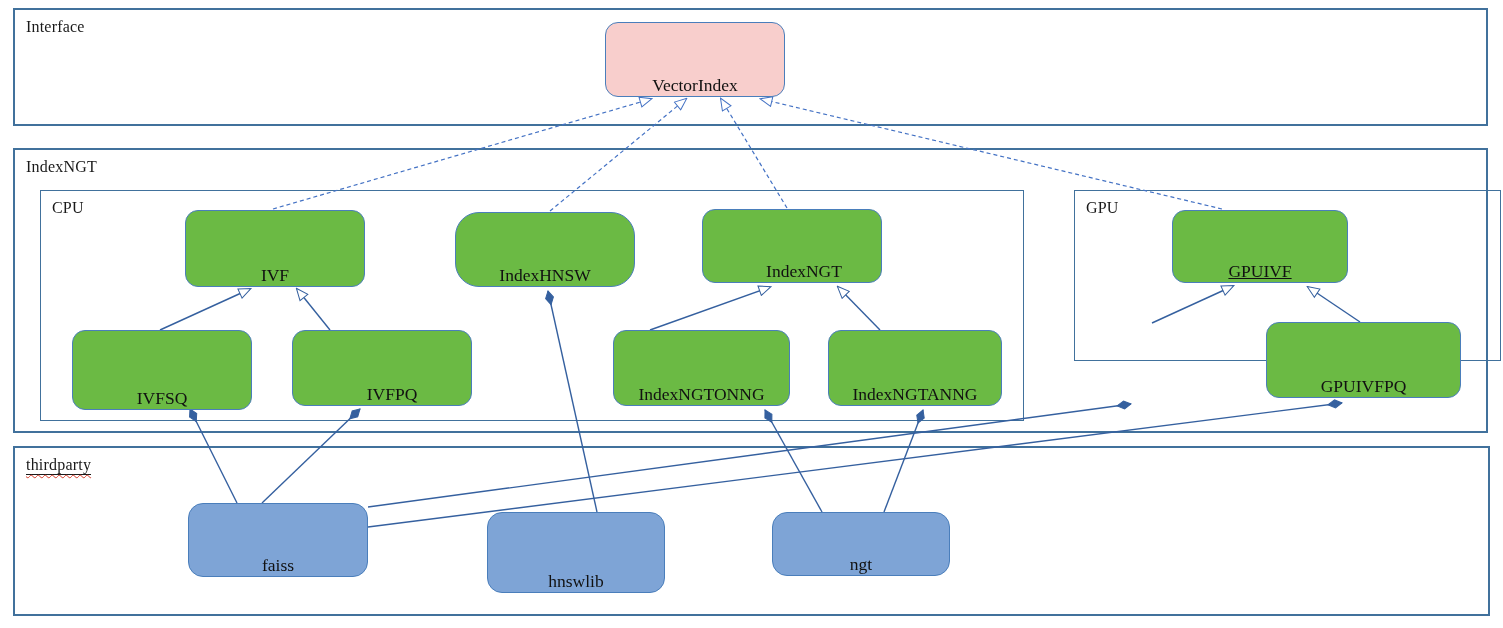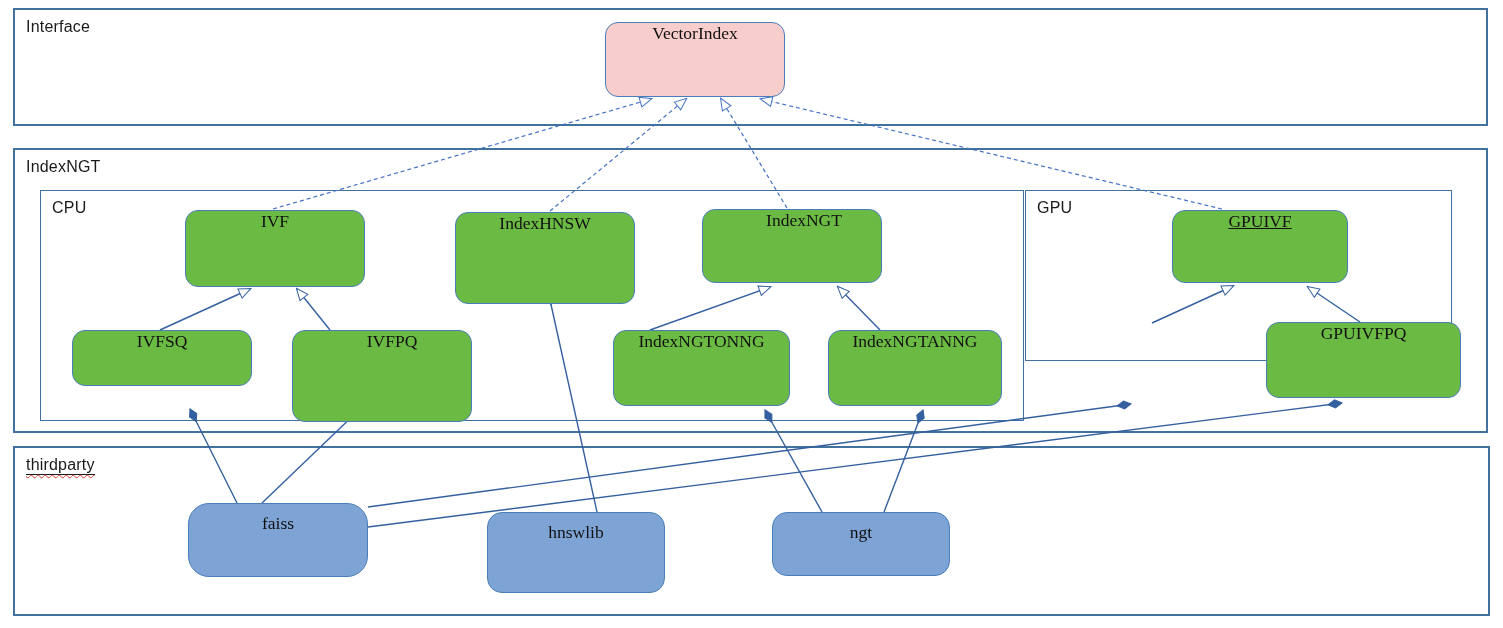--- a/index.html
+++ b/index.html
@@ -3,58 +3,58 @@
 <meta charset="utf-8">
 <style>
   html,body{margin:0;padding:0;background:#fff;}
   .stage{
     position:relative;width:1503px;height:628px;background:#fff;overflow:hidden;
     font-family:"Liberation Sans",sans-serif;
   }
   
   .group{position:absolute;border:2px solid var(--group-border,#41719c);background:transparent;z-index:1;box-sizing:border-box;}
   .group.inner{border-width:1.5px;}
-  .group-label{position:absolute;top:8px;left:11px;font-size:16px;color:#1a1a1a;letter-spacing:.2px;}
+  .group-label{position:absolute;top:8px;left:11px;font-size:16px;color:#1a1a1a;letter-spacing:.2px;font-family:Liberation Serif, serif;}
   #g-interface{left:13px;top:8px;width:1475px;height:118px;}
   #g-implement{left:13px;top:148px;width:1475px;height:285px;}
   #g-cpu{left:40px;top:190px;width:984px;height:231px;}
-  #g-gpu{left:1025px;top:190px;width:427px;height:171px;}
+  #g-gpu{left:1074px;top:190px;width:427px;height:171px;}
   #g-thirdparty{left:13px;top:446px;width:1477px;height:170px;}
   .u-solid{border-bottom:1px solid #1a1a1a;padding-bottom:0px;}
   .u-wavy{text-decoration:underline wavy var(--spellcheck-underline,#d43b2a);text-decoration-thickness:1px;text-underline-offset:4px;}
   
   svg.edges{position:absolute;left:0;top:0;z-index:2;}
   .e-solid{stroke:var(--edge-solid,#35609f);stroke-width:1.4;fill:none;}
   .e-dash{stroke:var(--edge-dashed,#4472c4);stroke-width:1.2;fill:none;stroke-dasharray:4 3;}
   .mk-arrow{fill:#ffffff;stroke:var(--edge-solid,#35609f);stroke-width:1;}
   .mk-arrow-d{fill:#ffffff;stroke:var(--edge-dashed,#4472c4);stroke-width:1;}
   .mk-diamond{fill:var(--edge-solid,#35609f);stroke:var(--edge-solid,#35609f);}
   
   .node{
     position:absolute;z-index:3;box-sizing:border-box;
-    display:flex;align-items:flex-start;justify-content:center;
+    display:flex;align-items:flex-end;justify-content:center;
     border:1.5px solid var(--node-border,#4a7ebb);border-radius:13px;
     font-family:"Liberation Serif",serif;font-size:17.5px;color:#111;
   }
   .node.iface{background:var(--interface-fill,#f8cecc);}
   .node.impl{background:var(--implementation-fill,#6bba44);}
   .node.lib{background:var(--thirdparty-fill,#7ea4d6);border-radius:15px;}
   .node.lib .pad-down{padding-top:9px;}
   #n-vectorindex{left:605px;top:22px;width:180px;height:75px;}
   #n-ivf{left:185px;top:210px;width:180px;height:77px;}
-  #n-indexhnsw{left:455px;top:212px;width:180px;height:92px;}
+  #n-indexhnsw{left:455px;top:212px;width:180px;height:75px;border-radius:24px;}
   #n-indexngt{left:702px;top:209px;width:180px;height:74px;padding-left:24px;}
-  #n-ivfsq{left:72px;top:330px;width:180px;height:56px;}
-  #n-ivfpq{left:292px;top:330px;width:180px;height:92px;padding-left:20px;}
+  #n-ivfsq{left:72px;top:330px;width:180px;height:80px;}
+  #n-ivfpq{left:292px;top:330px;width:180px;height:76px;padding-left:20px;}
   #n-indexngtonng{left:613px;top:330px;width:177px;height:76px;}
   #n-indexngtanng{left:828px;top:330px;width:174px;height:76px;}
   #n-gpuivf{left:1172px;top:210px;width:176px;height:73px;text-decoration:underline;}
   #n-gpuivfsq{left:1065px;top:323px;width:175px;height:76px;}
   #n-gpuivfpq{left:1266px;top:322px;width:195px;height:76px;}
-  #n-faiss{left:188px;top:503px;width:180px;height:74px;border-radius:21px;}
+  #n-faiss{left:188px;top:503px;width:180px;height:74px;}
   #n-hnswlib{left:487px;top:512px;width:178px;height:81px;}
   #n-ngt{left:772px;top:512px;width:178px;height:64px;}
 </style>
 </head>
 <body>
 
 <div class="stage">
 
   <div class="group" id="g-interface">
     <span class="group-label">Interface</span>

